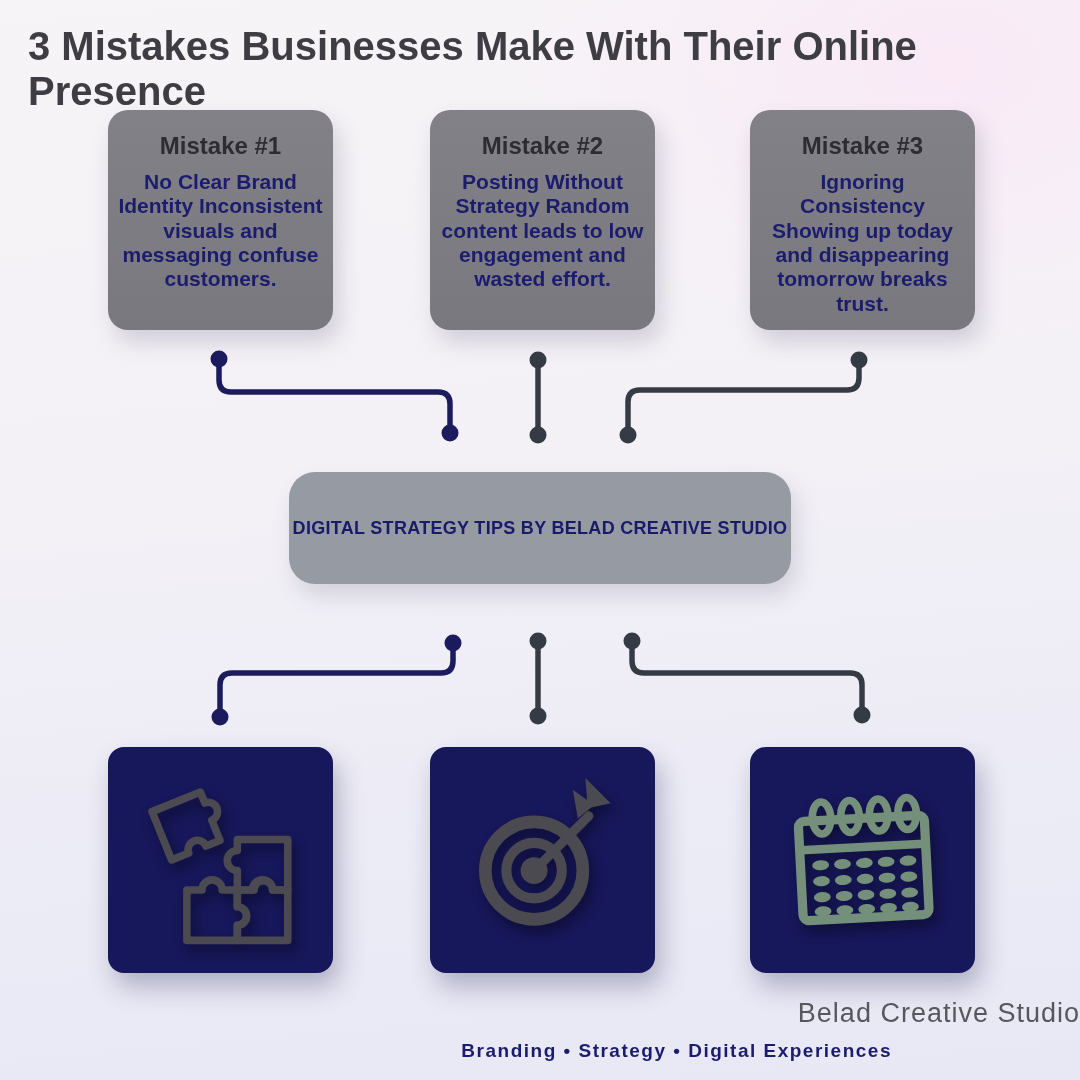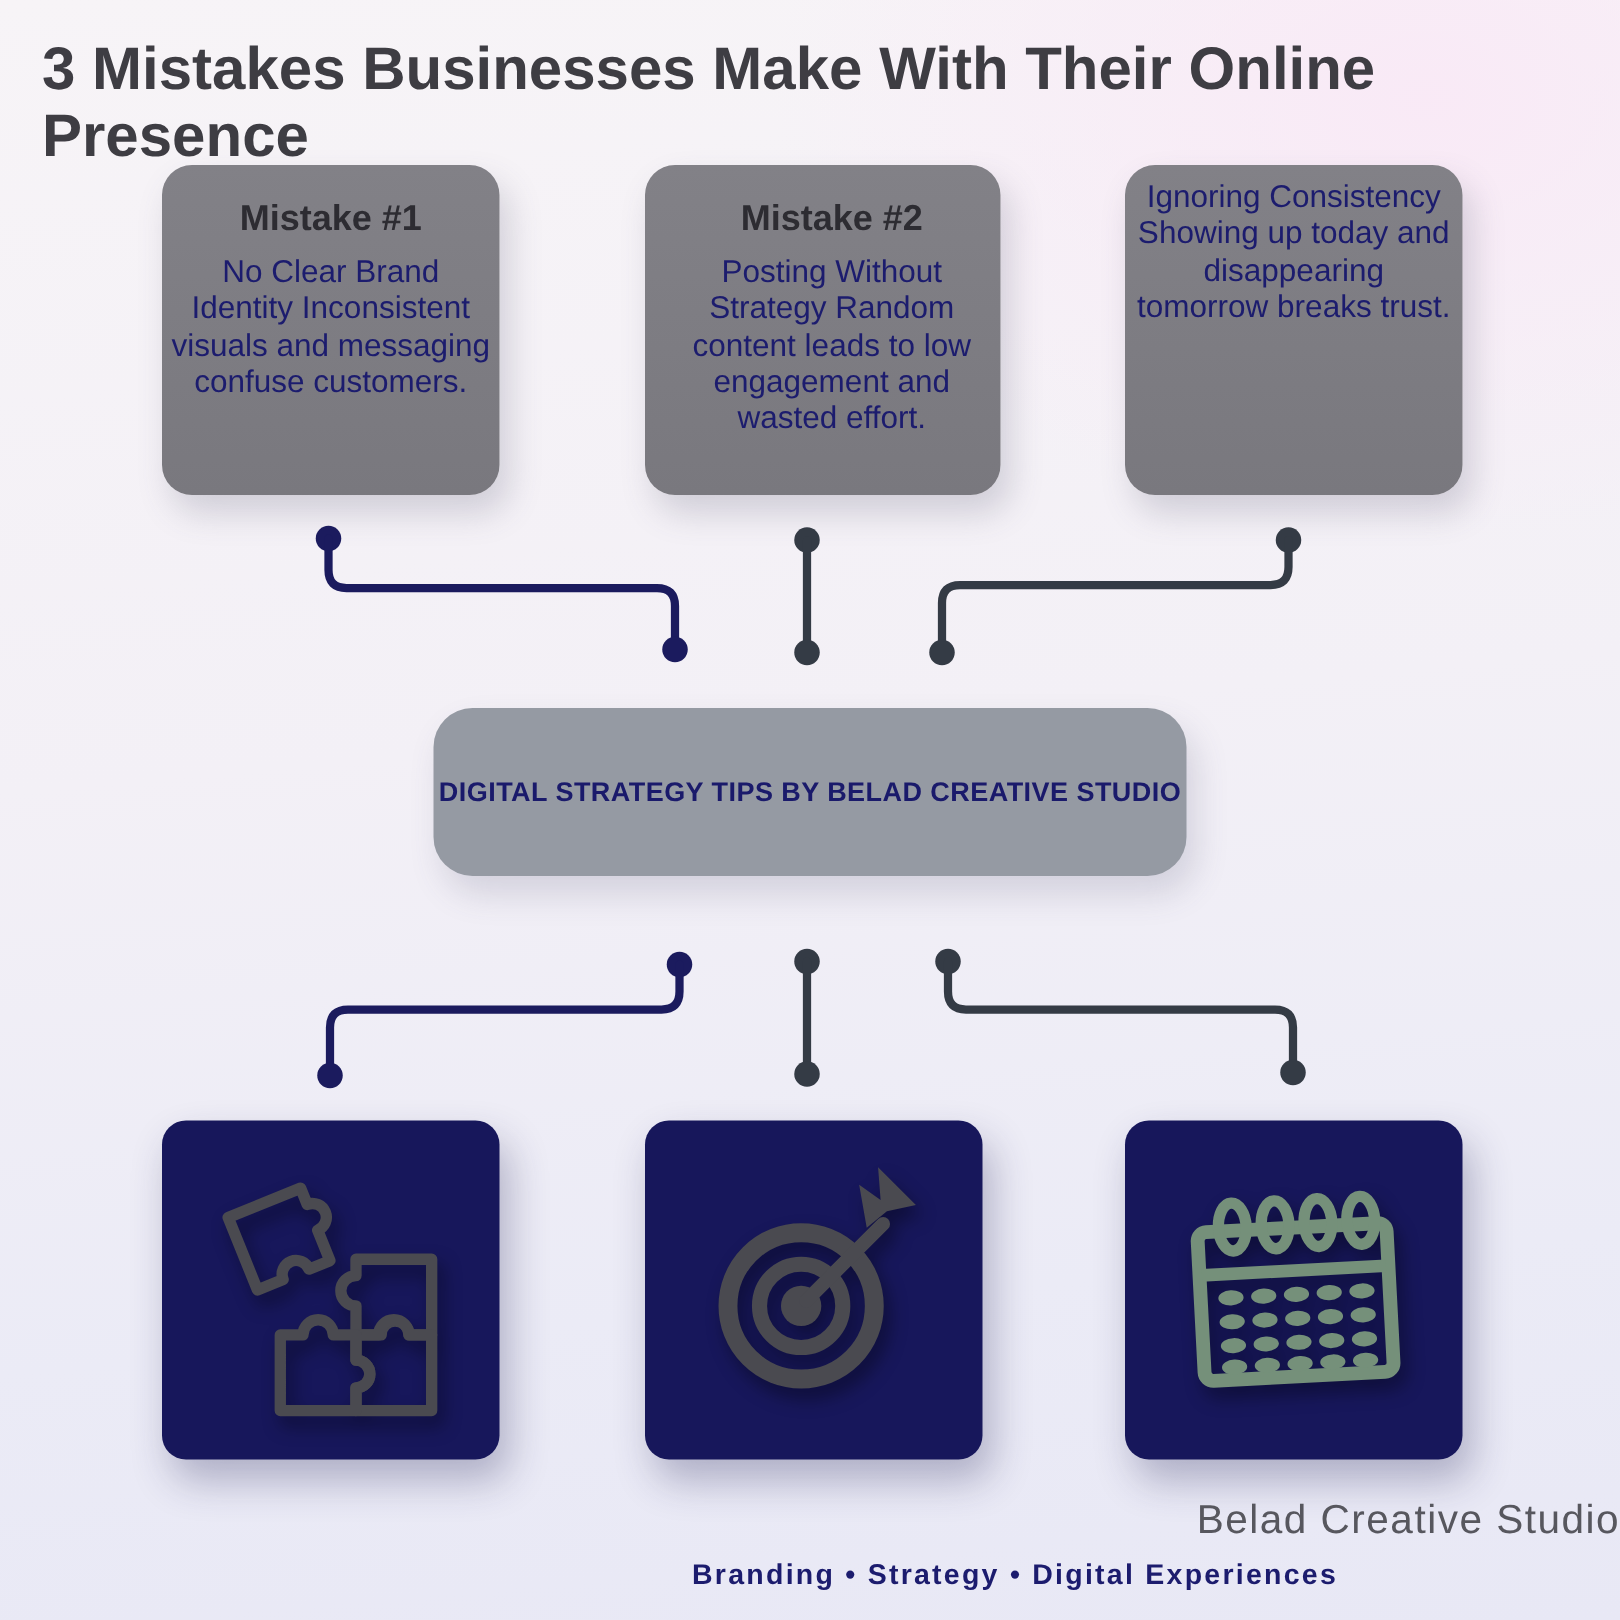--- a/index.html
+++ b/index.html
@@ -13,24 +13,24 @@
   .title {
     position:absolute; left:28px; top:24px; width:1020px;
     font-size:40px; font-weight:800; color:#3e3d43; letter-spacing:0px;
   }
   .mistake-box {
     position:absolute; top:110px; width:225px; height:220px;
     background:linear-gradient(180deg,#828187,#79787e);
     border-radius:20px; text-align:center;
     box-shadow:6px 12px 22px rgba(80,80,110,0.22);
   }
-  .mb1 { left:108px; } .mb2 { left:430px;padding-left:12px; } .mb3 { left:750px; }
+  .mb1 { left:108px; } .mb2 { left:430px; } .mb3 { left:750px; }
   .mistake-heading { margin:22px 6px 0; font-size:24px; font-weight:800; color:#2d2c32; }
   .mistake-body {
-    margin:10px 6px 0; font-size:21px; font-weight:400;
+    margin:10px 6px 0; font-size:21px; font-weight:700;
     line-height:1.16; color:#1c1c6e;
   }
   .center-box {
     position:absolute; left:289px; top:472px; width:502px; height:112px;
     background:#959aa3; border-radius:26px;
     display:flex; align-items:center; justify-content:center;
     box-shadow:6px 12px 22px rgba(80,80,110,0.18);
   }
   .center-label {
     font-size:18px; font-weight:800; color:#1a1a6b;
@@ -66,20 +66,21 @@
 
   <div class="mistake-box mb1">
     <div class="mistake-heading">Mistake #1</div>
     <div class="mistake-body">No Clear Brand Identity Inconsistent visuals and messaging confuse customers.</div>
   </div>
   <div class="mistake-box mb2">
     <div class="mistake-heading">Mistake #2</div>
     <div class="mistake-body">Posting Without Strategy Random content leads to low engagement and wasted effort.</div>
   </div>
   <div class="mistake-box mb3">
+    <div class="mistake-heading">Mistake #3</div>
     <div class="mistake-body">Ignoring Consistency Showing up today and disappearing tomorrow breaks trust.</div>
   </div>
 
   <svg class="connector-layer" viewBox="0 0 1080 1080">
     <g>
       <circle cx="219" cy="359" r="8.5" fill="#1b1b5e"></circle>
       <path d="M219 359 L219 380 Q219 392 231 392 L438 392 Q450 392 450 404 L450 428" stroke="#1b1b5e"></path>
       <circle cx="450" cy="433" r="8.5" fill="#1b1b5e"></circle>
     </g>
     <g>

